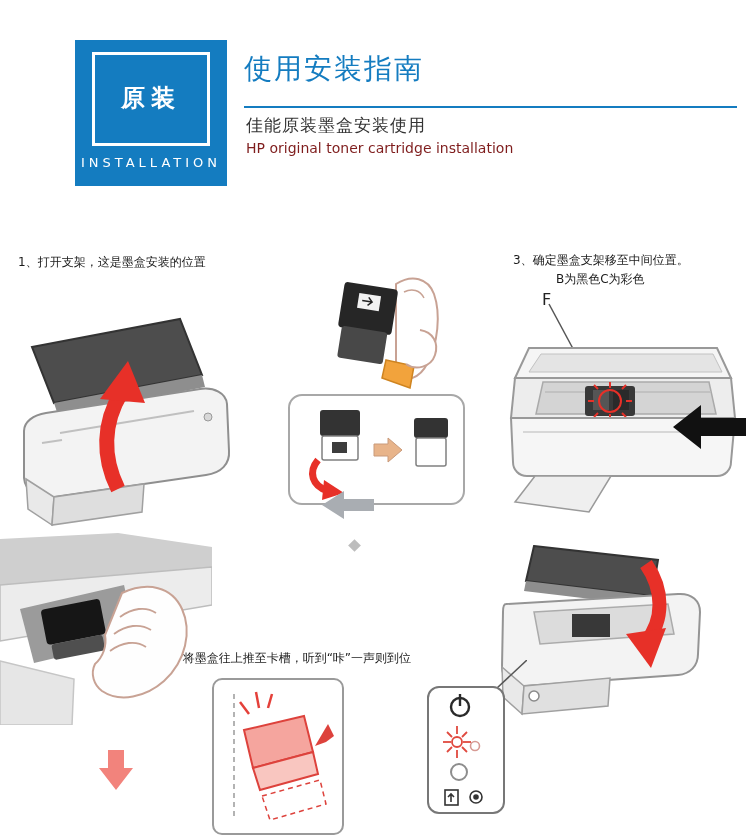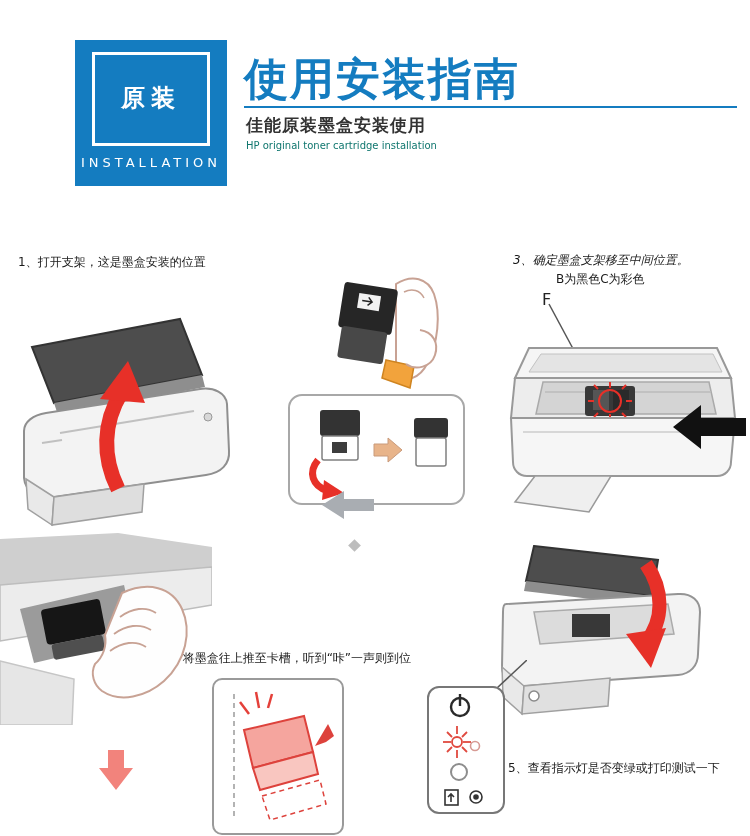--- a/index.html
+++ b/index.html
@@ -5,30 +5,30 @@
   * { margin:0; padding:0; box-sizing:border-box; }
   body { background:#ffffff; font-family:"DejaVu Sans","Liberation Sans",sans-serif; color:#222; }
   .page { position:relative; width:750px; height:836px; background:#ffffff; overflow:hidden; }
 
   
   .badge { position:absolute; left:75px; top:40px; width:152px; height:146px; background:#147cc0; display:flex; flex-direction:column; align-items:center; }
   .badge-frame { margin-top:12px; width:118px; height:94px; border:3px solid #ffffff; display:flex; flex-direction:column; align-items:center; justify-content:center; }
   .badge-line { color:#ffffff; font-size:24px; font-weight:bold; letter-spacing:6px; line-height:1.3; }
   .badge-caption { margin-top:9px; color:#ffffff; font-size:13px; letter-spacing:4px; }
 
-  .page-title { position:absolute; left:244px; top:50px; font-size:44px; font-weight:bold; color:#147cc0; letter-spacing:2px; white-space:nowrap; }
+  .page-title { position:absolute; left:244px; top:50px; font-size:28px; font-weight:normal; color:#147cc0; letter-spacing:2px; white-space:nowrap; }
   .title-underline { position:absolute; left:244px; top:106px; width:493px; height:2px; background:#147cc0; }
-  .subtitle-cn { position:absolute; left:246px; top:114px; font-size:17px; font-weight:bold; color:#333; letter-spacing:1px; white-space:nowrap;text-align:center; }
-  .subtitle-en { position:absolute; left:246px; top:140px; font-size:10px; color:#0f766e; white-space:nowrap; }
+  .subtitle-cn { position:absolute; left:246px; top:114px; font-size:17px; font-weight:normal; color:#333; letter-spacing:1px; white-space:nowrap;text-align:center; }
+  .subtitle-en { position:absolute; left:246px; top:140px; font-size:14px; color:#7f1d1d; white-space:nowrap; }
 
   
   .step-label { position:absolute; font-size:12px; color:#1a1a1a; white-space:nowrap; }
   .s1-label { left:18px;  top:254px; }
   .s2-label { left:281px; top:254px; }
-  .s3-label1 { left:513px; top:252px;font-style:italic; }
+  .s3-label1 { left:513px; top:252px; }
   .s3-label2 { left:556px; top:271px;text-align:right; }
   .s4-label { left:163px; top:650px; }
   .s5-label { left:508px; top:760px; }
   .f-annot { position:absolute; left:542px; top:290px; font-size:16px; color:#222; }
 
   
   .illus { position:absolute; display:block; }
   .i1  { left:2px;   top:283px; width:252px; height:255px; }
   .i2a { left:300px; top:268px; width:150px; height:126px; }
   .i2b { position:absolute; left:288px; top:394px; width:177px; height:111px; border:2px solid #a8a8a8; border-radius:14px; background:#fff; }
@@ -57,21 +57,20 @@
   <h1 class="page-title">使用安装指南</h1>
   <div class="title-underline"></div>
   <div class="subtitle-cn">佳能原装墨盒安装使用</div>
   <div class="subtitle-en">HP original toner cartridge installation</div>
 
   <div class="step-label s1-label">1、打开支架，这是墨盒安装的位置</div>
   <div class="step-label s3-label1">3、确定墨盒支架移至中间位置。</div>
   <div class="step-label s3-label2">B为黑色C为彩色</div>
   <div class="f-annot">F</div>
   <div class="step-label s4-label">4、将墨盒往上推至卡槽，听到“咔”一声则到位</div>
-  <div class="step-label s5-label">5、查看指示灯是否变绿或打印测试一下</div>
 
   <svg class="illus i1" viewBox="0 0 252 255">
     <polygon points="30,64 178,36 200,92 52,120" fill="#4d4d4d" stroke="#333" stroke-width="2"></polygon>
     <polygon points="52,120 200,92 203,104 56,132" fill="#8e8e8e"></polygon>
     <path d="M22,148 C22,139 31,132 44,130 L198,106 C212,104 224,110 225,121 L227,168 C228,181 219,190 204,192 L52,214 C36,216 23,208 22,195 Z" fill="#f3f3f3" stroke="#8f8f8f" stroke-width="2"></path>
     <path d="M58,150 L192,128" stroke="#c0c0c0" stroke-width="2" fill="none"></path>
     <path d="M40,160 L60,157" stroke="#c0c0c0" stroke-width="2" fill="none"></path>
     <circle cx="206" cy="134" r="4" fill="#d8d8d8" stroke="#999"></circle>
     <polygon points="24,196 52,214 50,242 26,226" fill="#e9e9e9" stroke="#a0a0a0" stroke-width="1.5"></polygon>
     <polygon points="52,214 142,201 140,229 50,242" fill="#dedede" stroke="#a0a0a0" stroke-width="1.5"></polygon>

